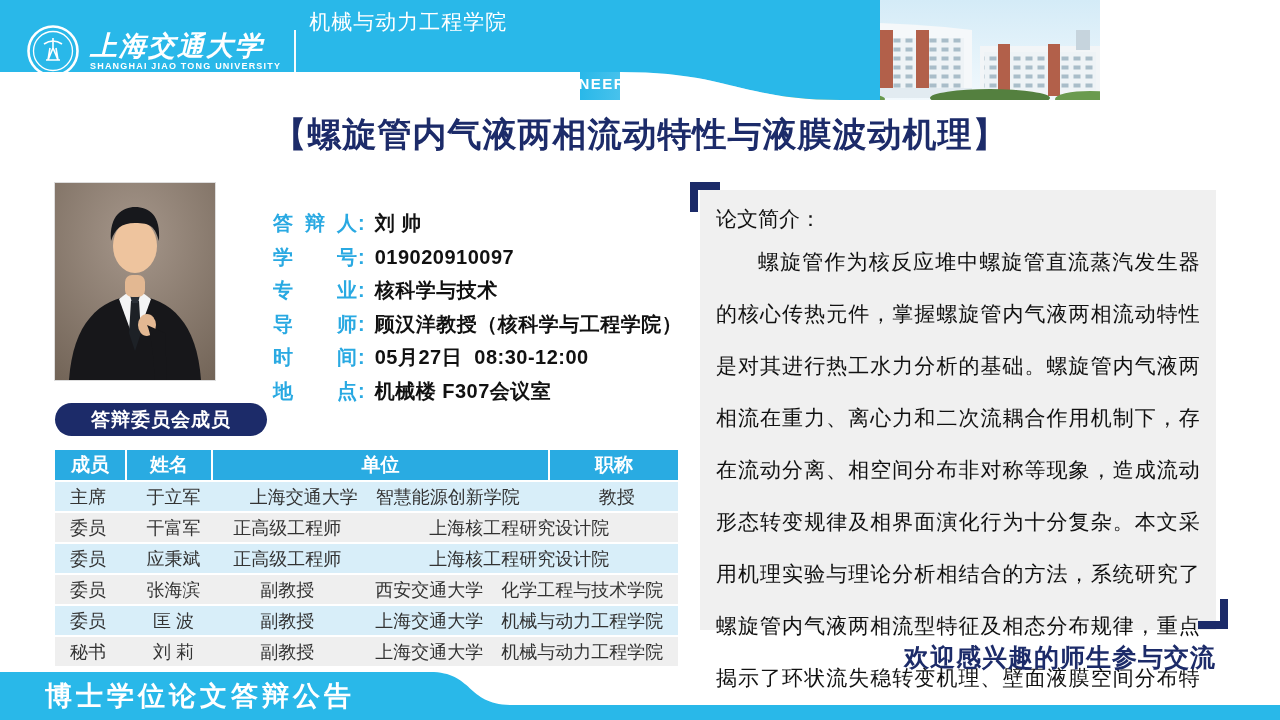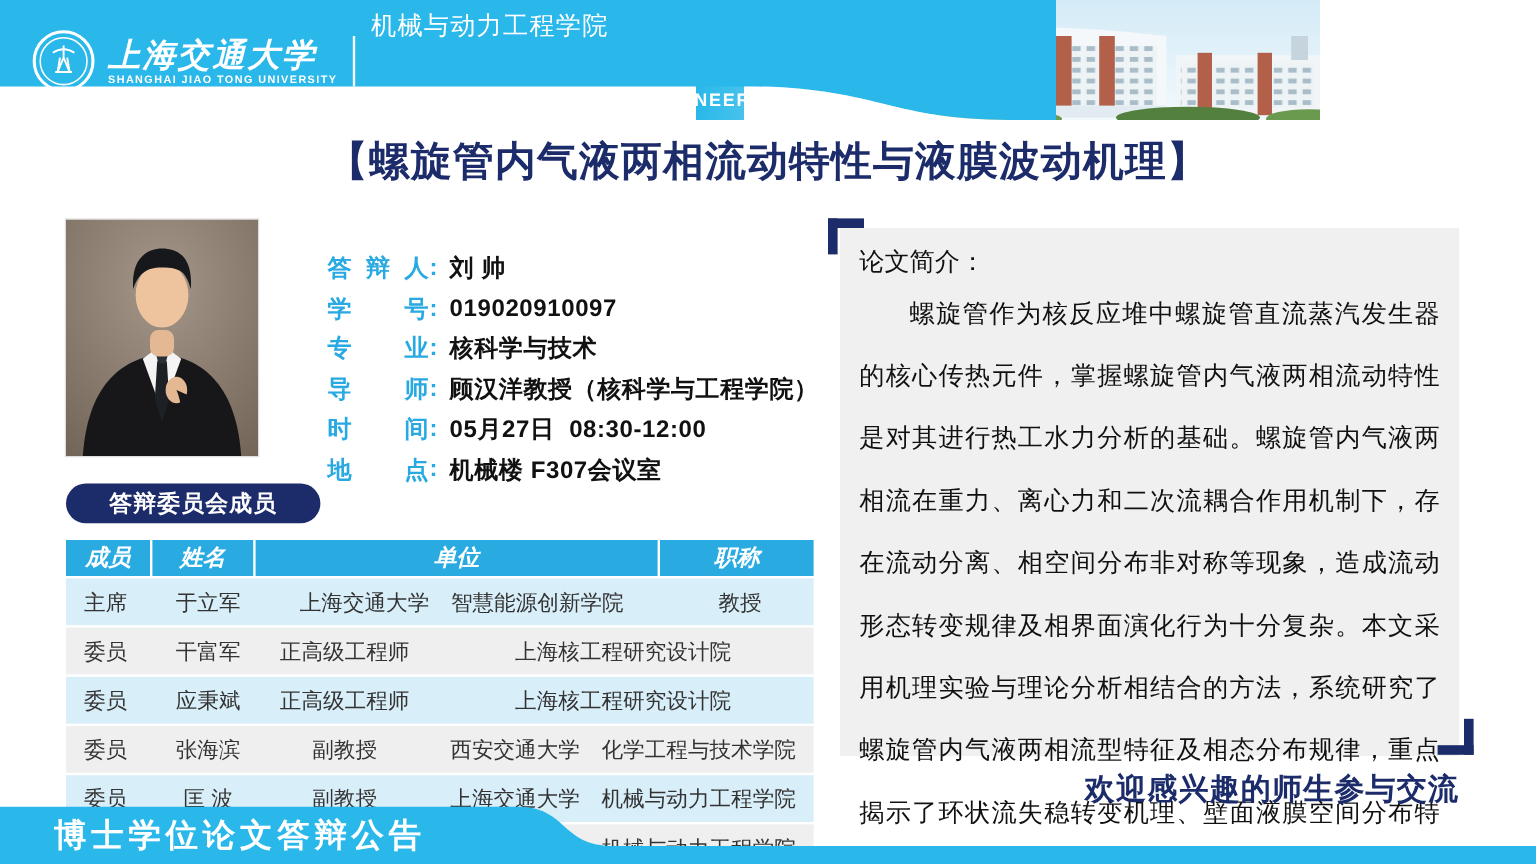--- a/index.html
+++ b/index.html
@@ -36,23 +36,23 @@
     color:var(--label-cyan);font-weight:bold;font-size:20px;}
   .info-colon{color:var(--label-cyan);font-weight:bold;font-size:20px;margin:0 10px 0 1px;}
   .info-value{color:#111;font-weight:bold;font-size:20px;letter-spacing:.5px;white-space:pre;}
 
   
   .badge{position:absolute;left:55px;top:403px;width:212px;height:33px;border-radius:17px;
     background:var(--navy);color:#fff;font-size:19px;font-weight:bold;letter-spacing:1px;
     display:flex;align-items:center;justify-content:center;}
   .table{position:absolute;left:55px;top:450px;width:623px;}
   .thead{display:flex;background:var(--table-header);height:30px;margin-bottom:2px;}
-  .th{color:#fff;font-weight:bold;font-size:19px;display:flex;align-items:center;justify-content:center;font-style:italic;}
+  .th{color:#fff;font-weight:bold;font-size:19px;display:flex;align-items:center;justify-content:center;}
   .th + .th{border-left:2px solid #fff;}
-  .tr{display:flex;height:39px;margin-bottom:2px;gap:12px;}
+  .tr{display:flex;height:29px;margin-bottom:2px;gap:12px;}
   .tbody .tr:nth-child(odd){background:var(--row-blue);}
   .tbody .tr:nth-child(even){background:var(--row-gray);}
   .td{font-size:18px;color:#333;display:flex;align-items:center;justify-content:center;white-space:pre;}
   .c0{width:70px;} .c1{width:86px;} .c2{width:130px;} .c3{width:337px;}
 
   
   .panel{position:absolute;left:700px;top:190px;width:516px;height:440px;background:var(--panel-bg);
     padding:12px 16px 16px 16px;}
   .panel-heading{font-size:21px;color:#111;line-height:34px;}
   .panel-body{font-size:21px;line-height:52px;color:#111;text-indent:2em;text-align:justify;letter-spacing:.2px;}

